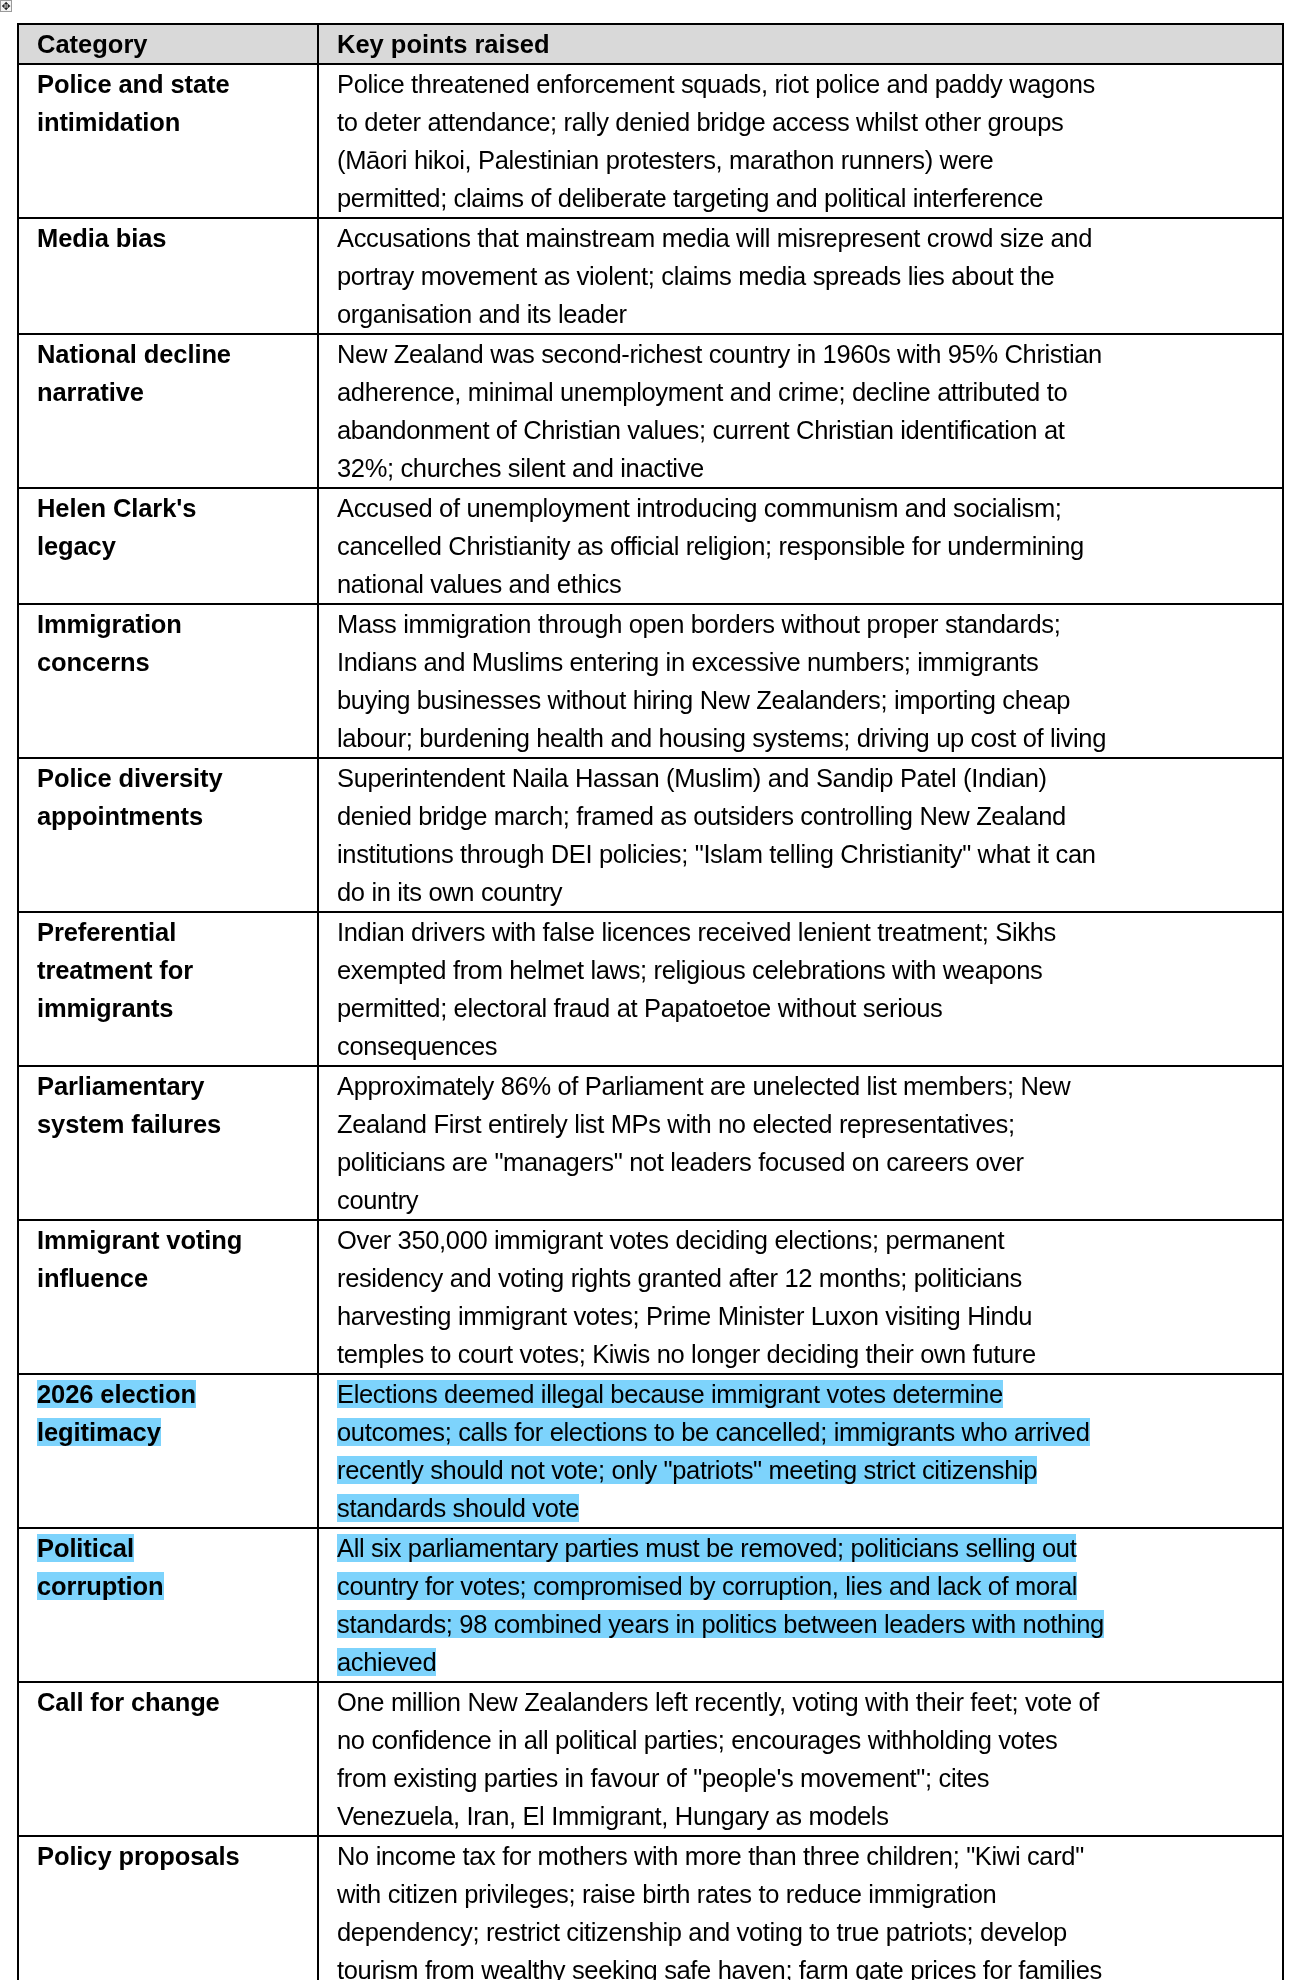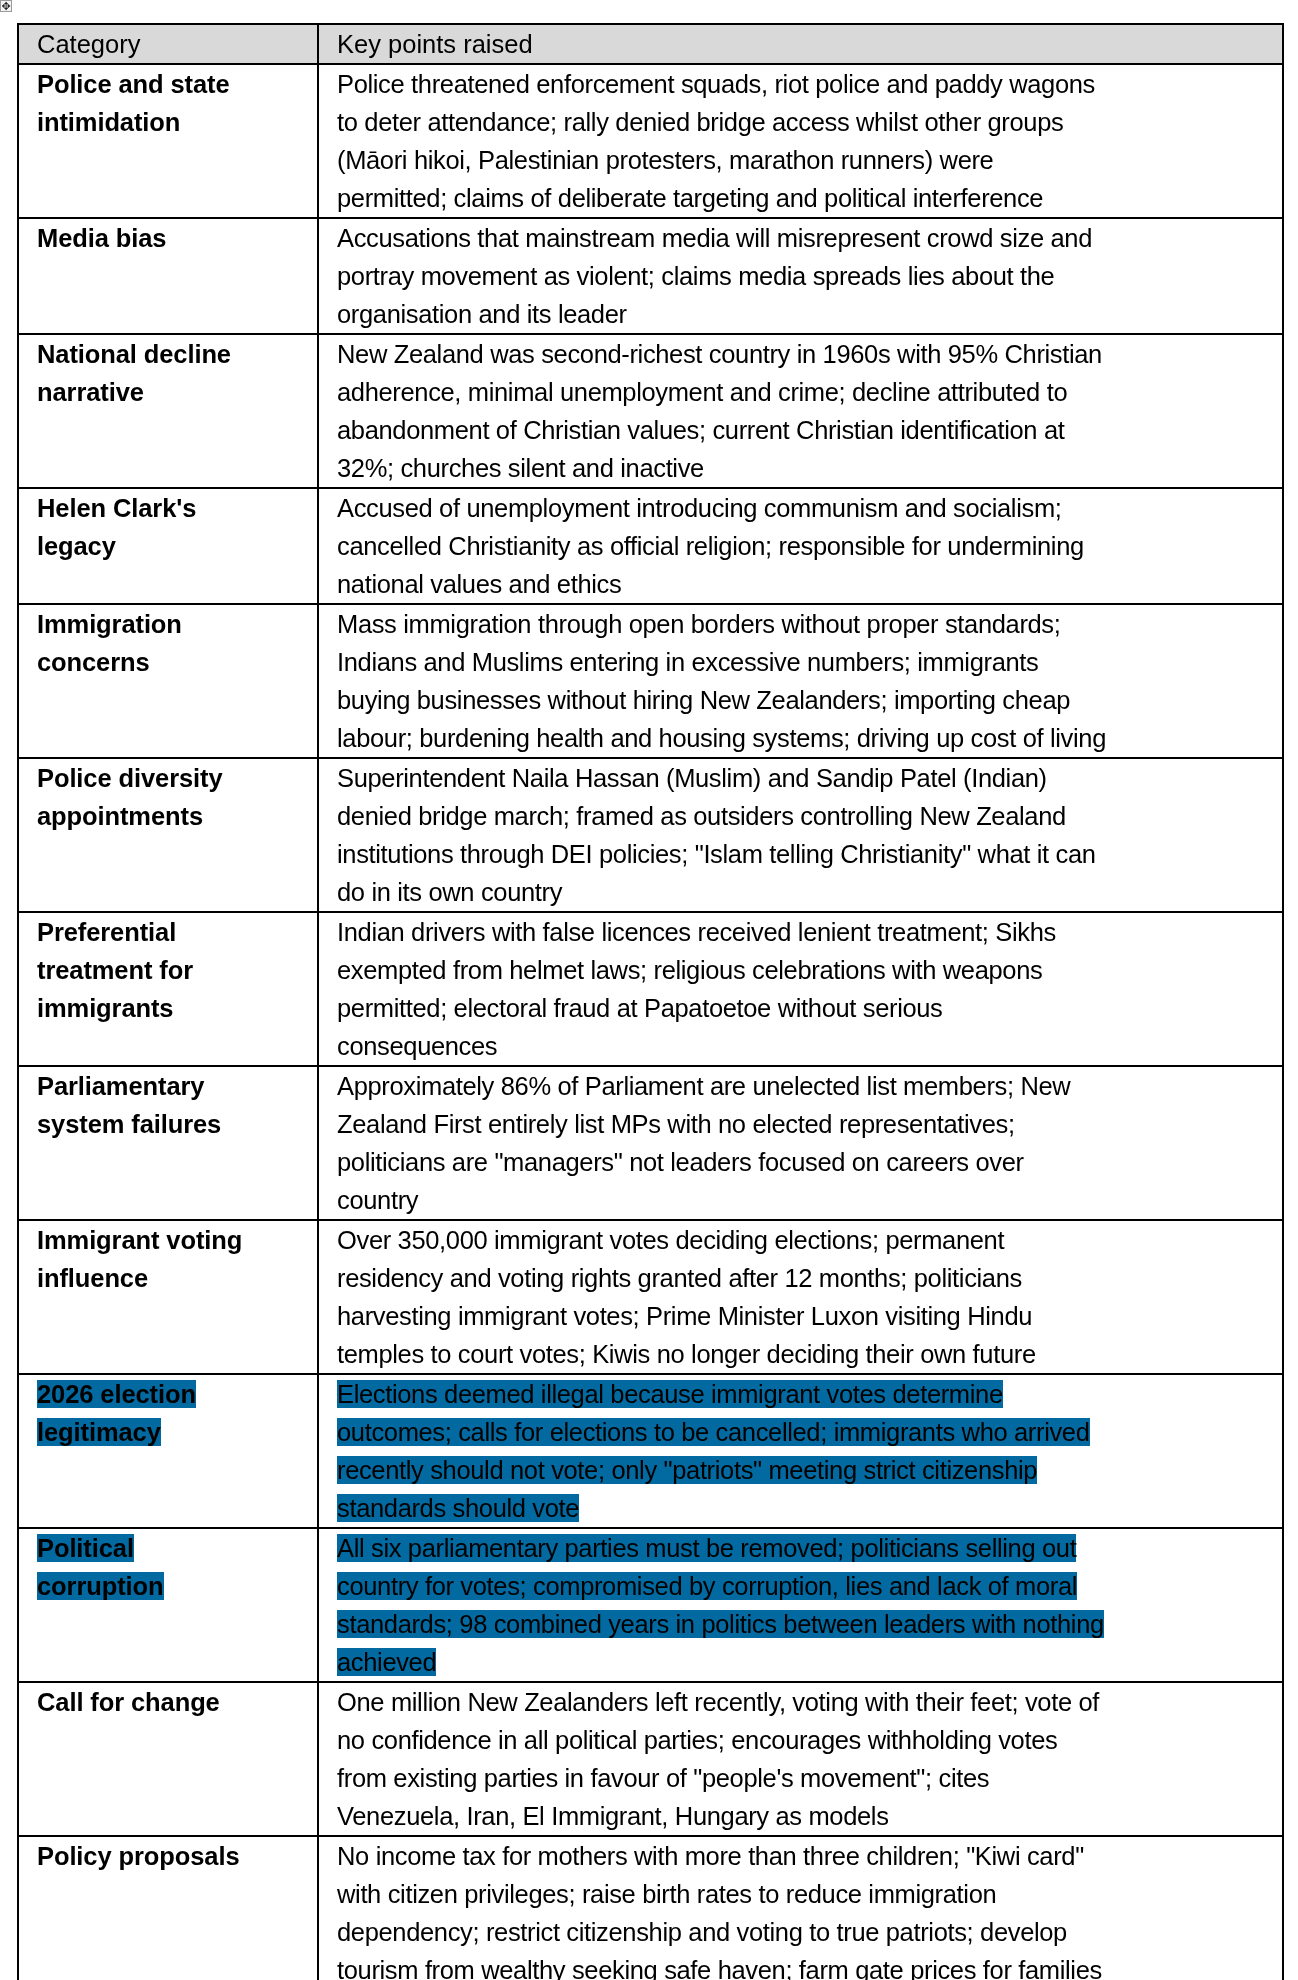--- a/index.html
+++ b/index.html
@@ -6,27 +6,27 @@
   body { width:1298px; height:1980px; position:relative; overflow:hidden;
          font-family:"Liberation Sans", sans-serif; color:#000; }
   .move-handle { position:absolute; left:0; top:0; width:12px; height:12px;
          border:1px solid #9a9a9a; background:#f4f4f4; box-sizing:border-box;
          font-size:11px; line-height:10px; text-align:center; color:#222; }
   table.doc-table { position:absolute; left:17px; top:23px; width:1265px;
          border-collapse:collapse; table-layout:fixed; }
   .doc-table td, .doc-table th { border:2px solid #000; vertical-align:top;
          padding:0 10px 0 18px; font-size:25.5px; line-height:38px;
          text-align:left; }
-  .doc-table th { background:#d9d9d9; font-weight:normal; height:37px;
+  .doc-table th { background:#d9d9d9; font-weight:bold; height:37px;
          padding-top:0; }
   col.c1 { width:300px; } col.c2 { width:965px; }
   .cat { font-weight:bold;border-radius:10px; }
   .line { display:block; white-space:nowrap; letter-spacing:-0.35px; }
   .cat .line { letter-spacing:-0.1px; }
-  .hl .line span { background:#0369a1; }
+  .hl .line span { background:#7dd3fc; }
 </style>
 </head>
 <body>
 
 <div class="move-handle">✥</div>
 
 <table class="doc-table">
   <colgroup>
       <col class="c1">
       <col class="c2">

